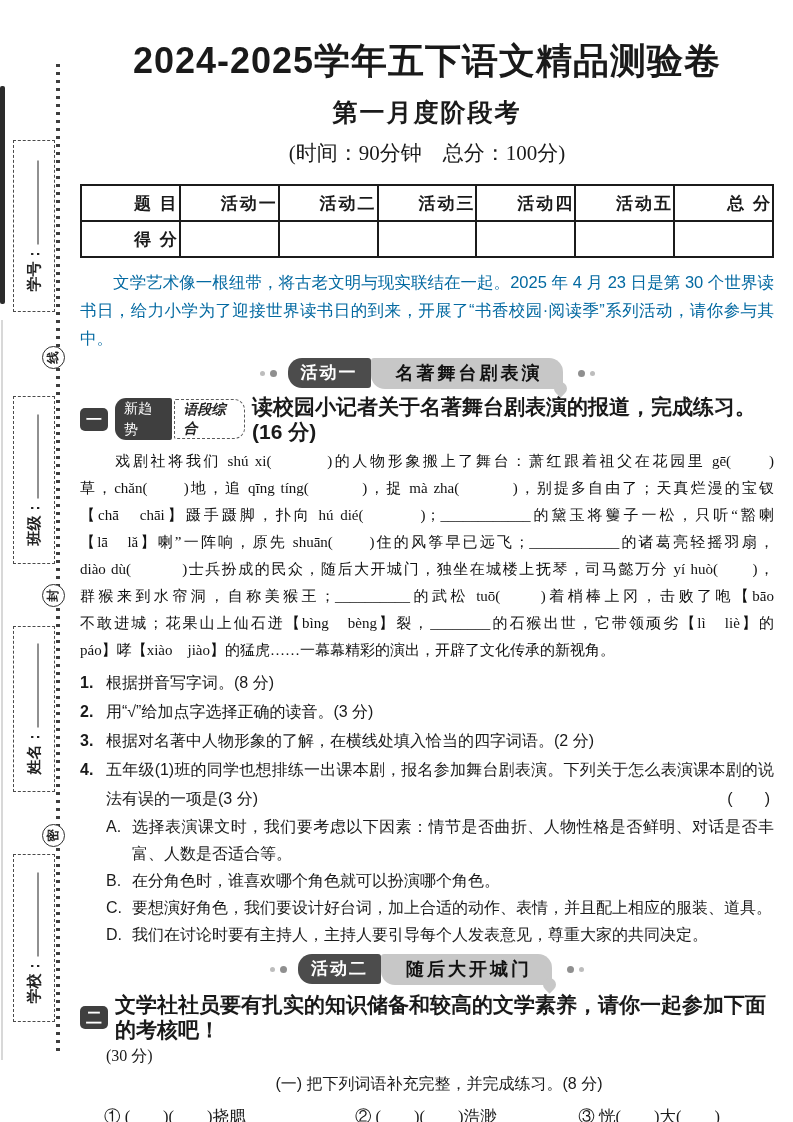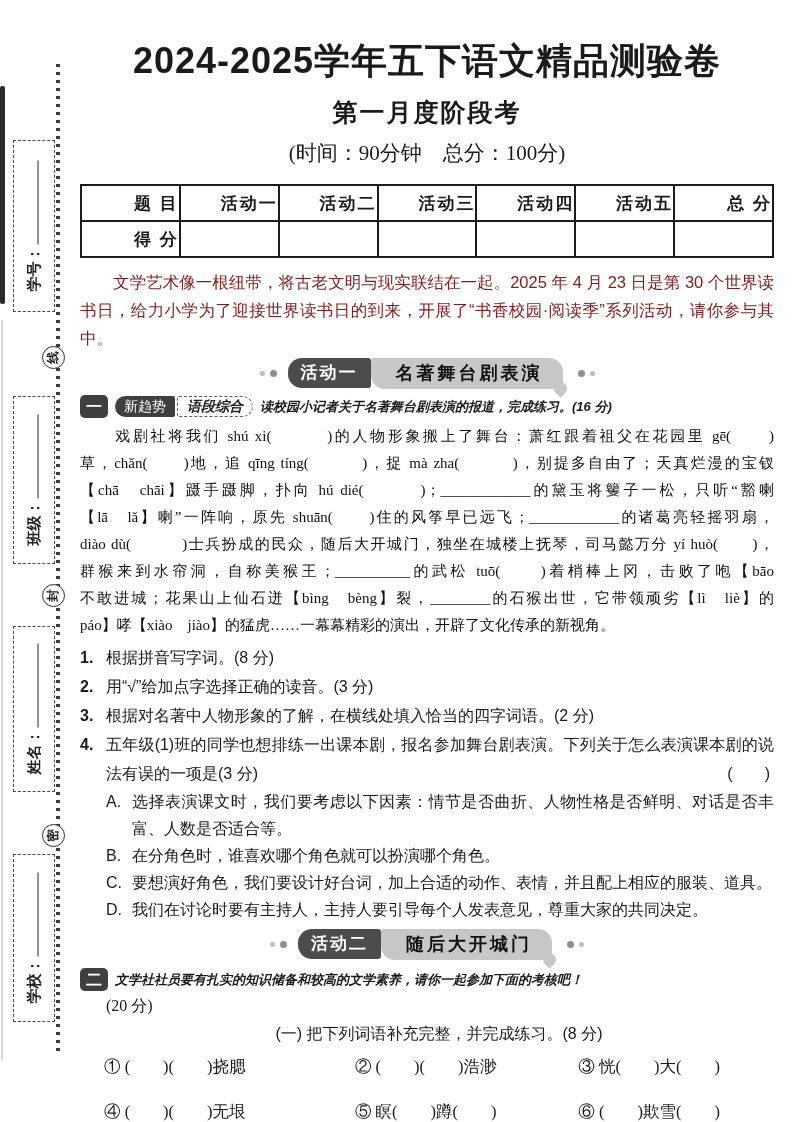--- a/index.html
+++ b/index.html
@@ -29,42 +29,42 @@
   .main { position:absolute; left:80px; top:38px; width:694px; }
 
   .title { text-align:center; font-size:36px; line-height:46px; font-weight:bold; letter-spacing:1px; }
   .subtitle { text-align:center; font-size:25px; line-height:44px; font-weight:bold; margin-top:6px; letter-spacing:2px; }
   .meta { text-align:center; font-size:21px; line-height:30px; margin-top:4px; font-family:"Liberation Serif",serif; }
 
   table.score { width:100%; border-collapse:collapse; margin-top:16px; table-layout:fixed; }
   table.score th, table.score td { border:2px solid #1b1b1b; height:36px; text-align:right;
     font-size:17px; font-weight:bold; letter-spacing:2px; }
 
-  .intro { margin-top:10px; font-size:16.5px; line-height:28px; text-align:justify; color:#7f1d1d; }
+  .intro { margin-top:10px; font-size:16.5px; line-height:28px; text-align:justify; color:#0369a1; }
 
   
   .banner { display:flex; justify-content:center; align-items:center; margin-top:6px; height:30px; gap:5px; }
   .bdot { width:7px; height:7px; border-radius:50%; background:#8f8f8f; }
   .bdot.sm { width:5px; height:5px; background:#bdbdbd; }
   .badge-dark { background:#4c4c4c; color:#fff; font-size:17px; font-weight:bold; letter-spacing:2px;
     padding:3px 13px 4px; border-radius:14px 3px 3px 14px; position:relative; z-index:2; margin-left:6px; }
   .badge-light { background:#c7c7c7; color:#111; font-size:18px; font-weight:bold; letter-spacing:3px;
     padding:3px 20px 4px 25px; border-radius:3px 14px 3px 14px; margin-left:-5px; position:relative; margin-right:10px; }
   .badge-light::after { content:""; position:absolute; right:-4px; bottom:-6px; width:13px; height:13px;
     background:#c7c7c7; border-radius:50% 50% 50% 0; transform:rotate(-45deg); }
 
   
   .qrow { display:flex; align-items:center; gap:7px; margin-top:6px; }
   .qnum { background:#3f3f3f; color:#fff; border-radius:5px; font-size:16px; font-weight:bold;
     line-height:23px; padding:0 6px; flex:0 0 auto; }
   .tag-dark { background:#3f3f3f; color:#fff; font-size:14px; font-weight:normal; line-height:21px;
     padding:0 9px; border-radius:11px 2px 2px 11px; position:relative; z-index:2; }
   .tag-dashed { border:1.5px dashed #5a5a5a; font-size:14px; font-style:italic; font-weight:bold;
     line-height:19px; padding:0 9px; border-radius:2px 11px 11px 2px; margin-left:-5px; color:#222; }
-  .qstem { font-size:13px; font-weight:bold; line-height:25px;font-style:italic; }
+  .qstem { font-size:21px; font-weight:bold; line-height:25px; }
 
   
   .passage { margin-top:4px; font-family:"Liberation Serif",serif; font-size:15px; color:#111; }
   .pline { line-height:27px; text-align:justify; text-align-last:justify; white-space:nowrap; }
   .pline.last { text-align-last:left; white-space:normal; }
 
   
   .subs { margin-top:4px; }
   .subq { display:flex; font-size:16px; line-height:29px; position:relative; }
   .subq .no { flex:0 0 26px; font-weight:bold; }
@@ -214,21 +214,21 @@
       <span class="badge-dark">活动二</span>
       <span class="badge-light">随后大开城门</span>
       <span class="bdot"></span>
       <span class="bdot sm"></span>
     </div>
 
     <div class="qrow q2row">
       <span class="qnum">二</span>
       <span class="qstem">文学社社员要有扎实的知识储备和较高的文学素养，请你一起参加下面的考核吧！</span>
     </div>
-    <div class="score-line">(20 分)</div>
+    <div class="score-line">(30 分)</div>
     <div class="part-title">(一) 把下列词语补充完整，并完成练习。(8 分)</div>
 
     <div class="words">
       <span>① (　　)(　　)挠腮</span>
       <span>② (　　)(　　)浩渺</span>
       <span>③ 恍(　　)大(　　)</span>
       <span>④ (　　)(　　)无垠</span>
       <span>⑤ 瞑(　　)蹲(　　)</span>
       <span>⑥ (　　)欺雪(　　)</span>
     </div>

